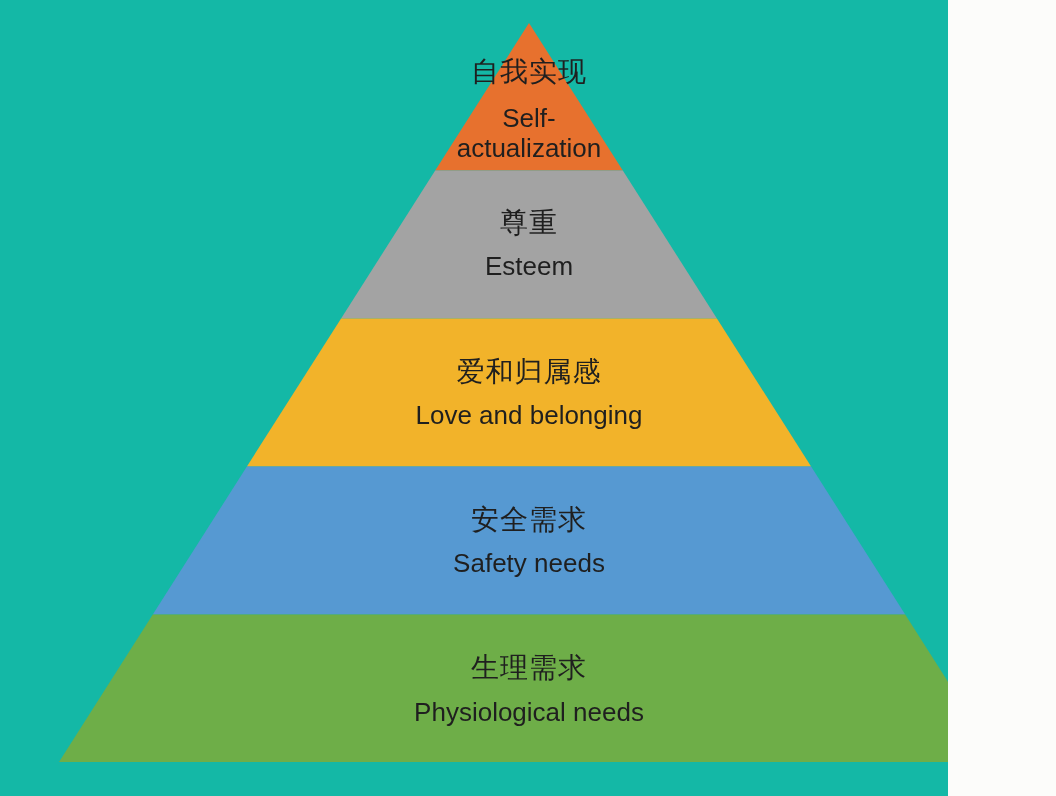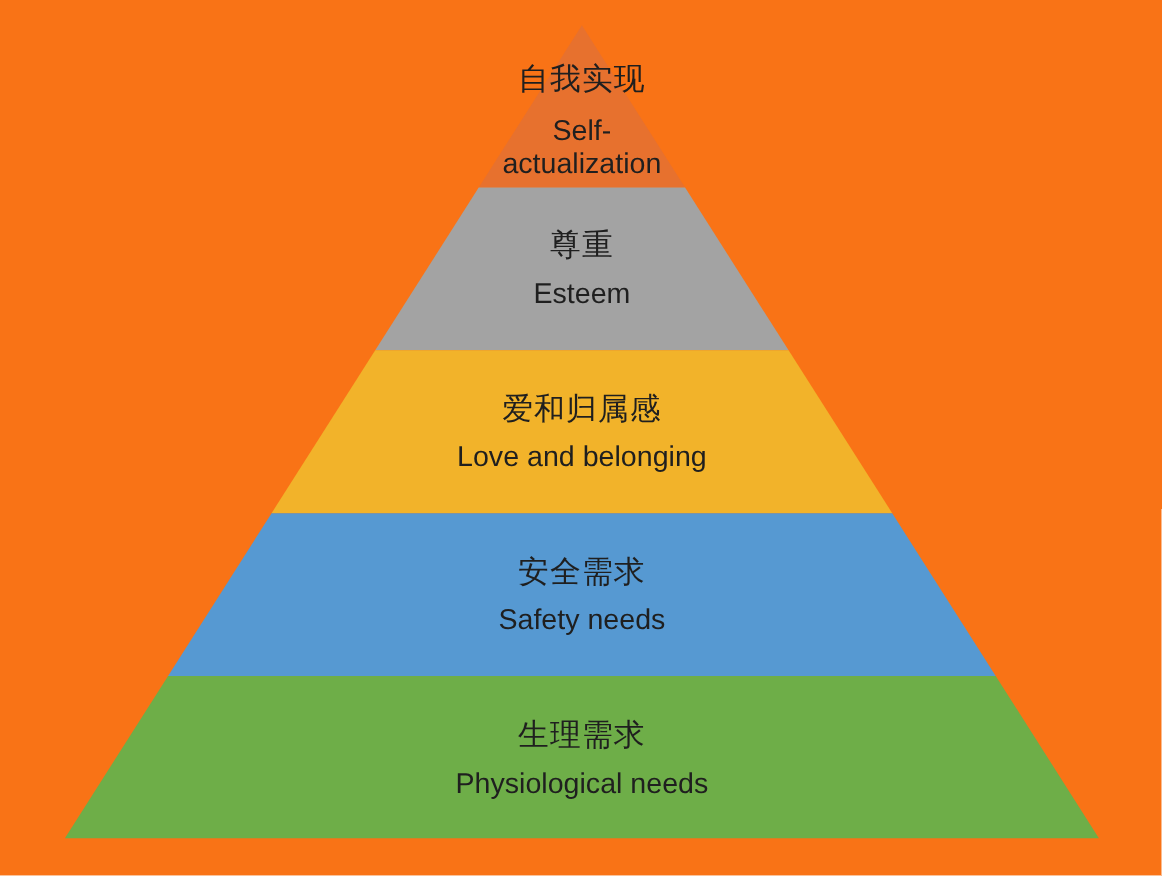--- a/index.html
+++ b/index.html
@@ -3,23 +3,23 @@
 <meta charset="utf-8">
 <style>
   html, body {
     margin: 0;
     padding: 0;
     background: #FCFCFA;
     font-family: "Liberation Sans", sans-serif;
   }
   .stage {
     position: relative;
-    width: 1056px;
+    width: 948px;
     height: 796px;
-    background: #f97316;
+    background: #14b8a6;
     overflow: hidden;
   }
   svg text {
     font-family: "Liberation Sans", sans-serif;
     text-anchor: middle;
   }
   .zh-label {
     font-size: 28px;
     letter-spacing: 1px;
   }

